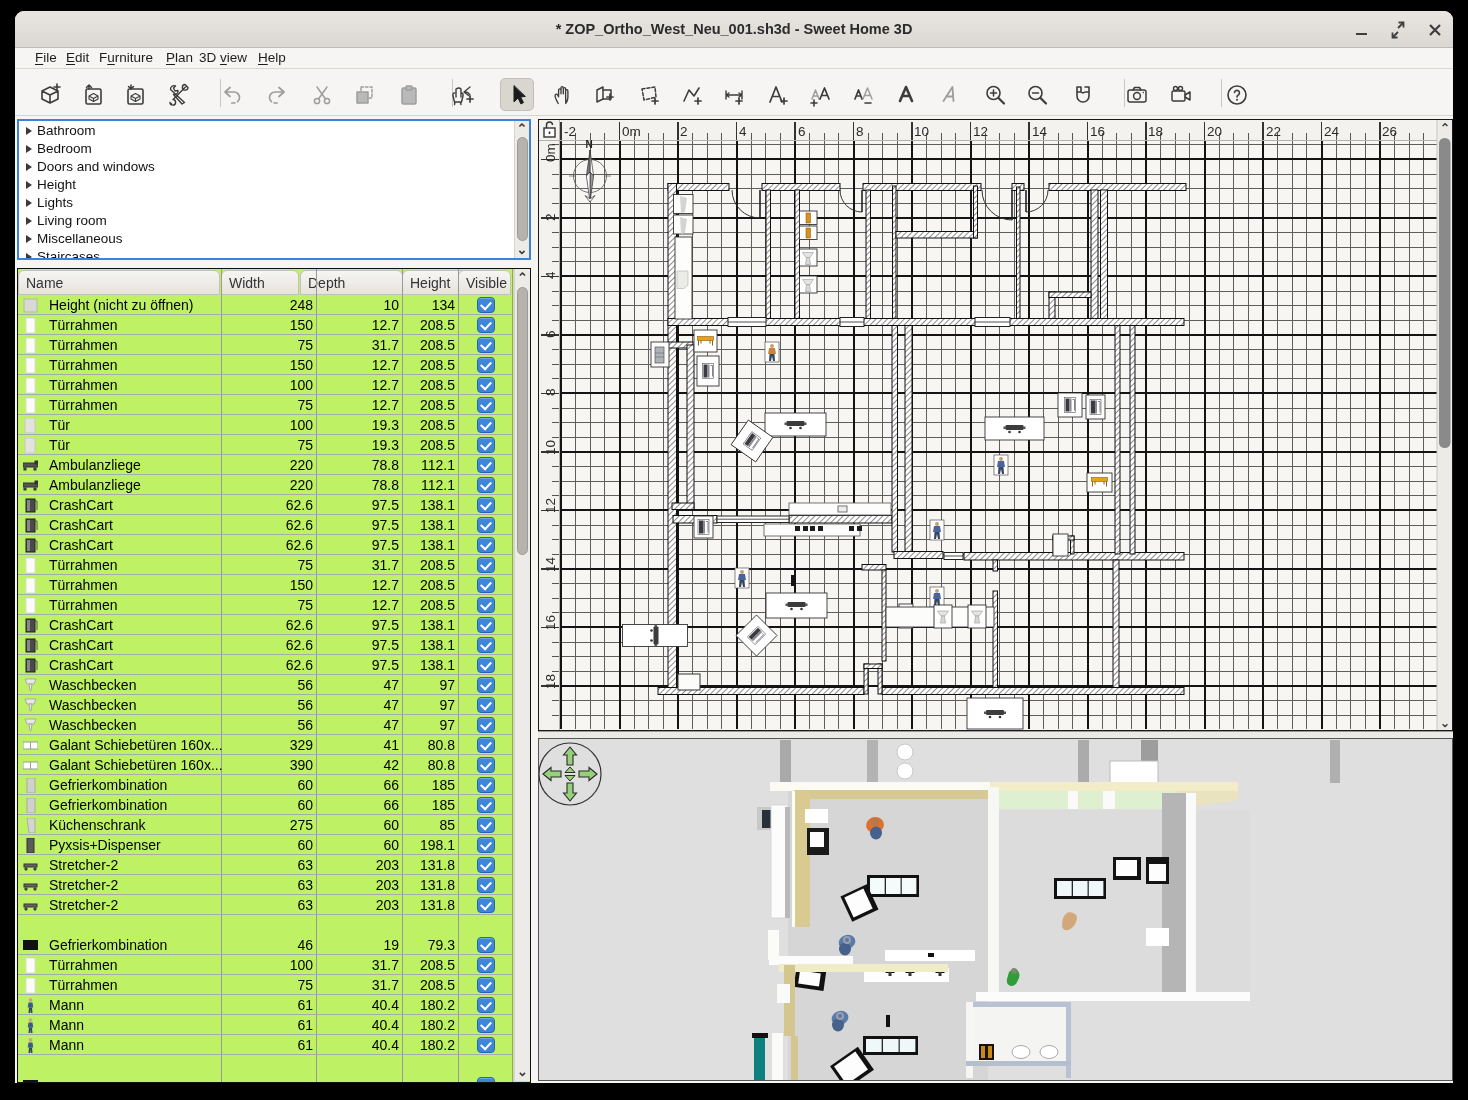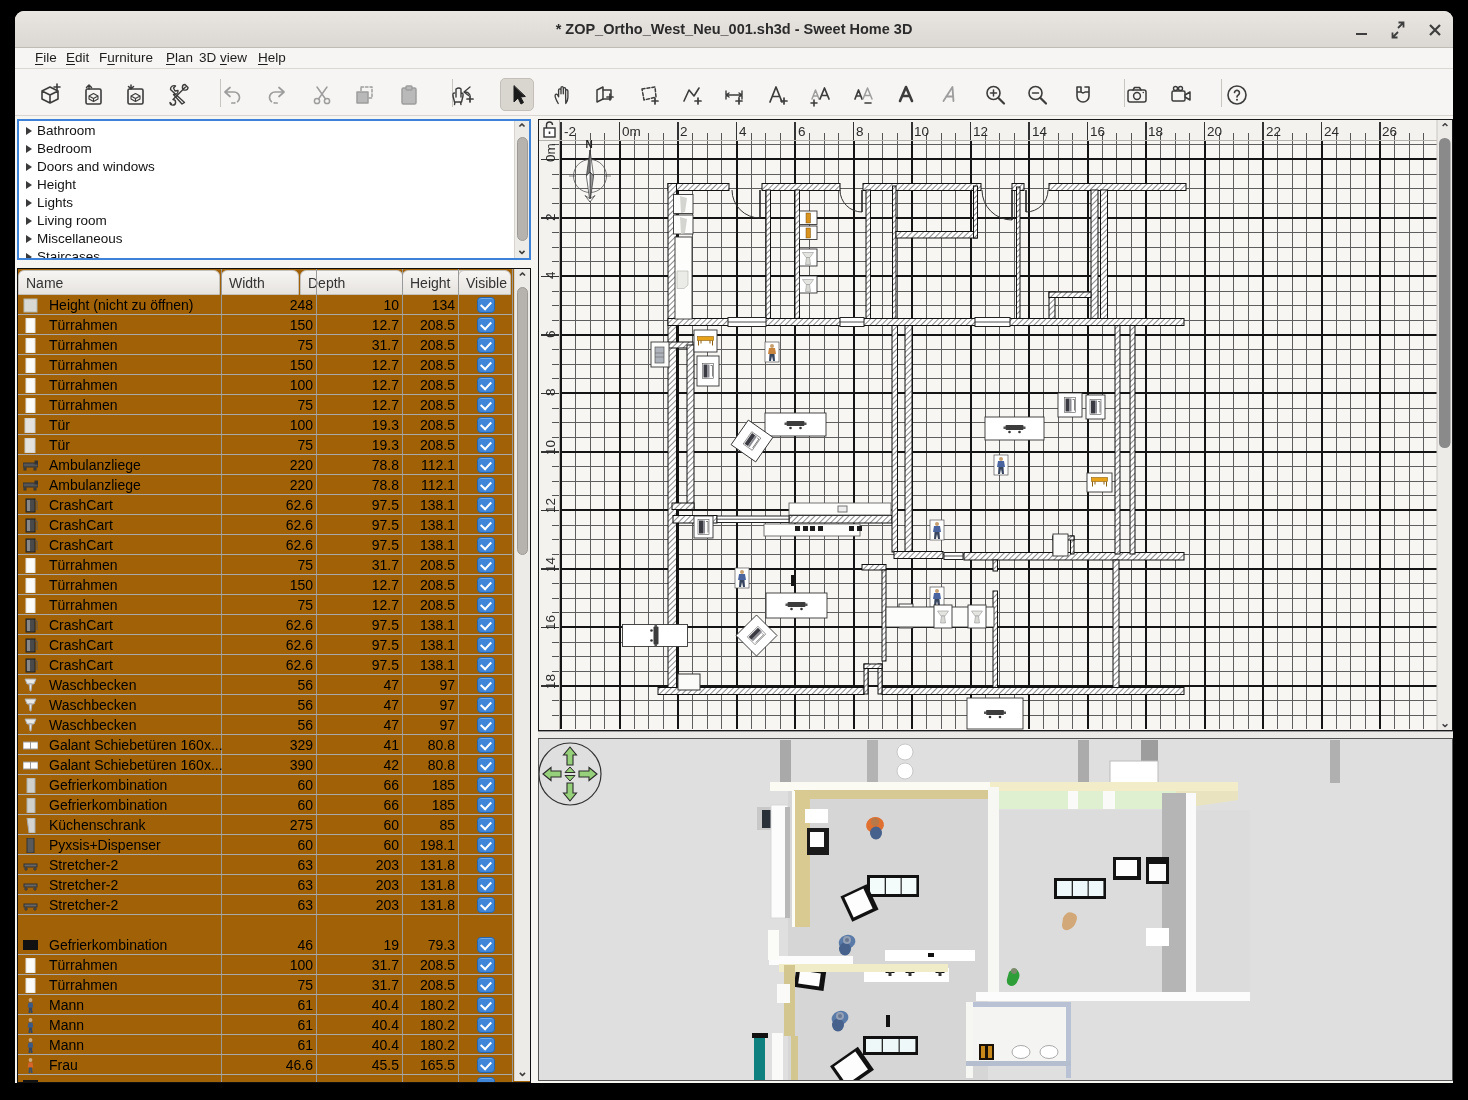--- a/index.html
+++ b/index.html
@@ -16,21 +16,21 @@
 .mi u{text-decoration-thickness:1px;text-underline-offset:2px}
 #toolbar{position:absolute;left:15px;top:70px;width:1438px;height:46px;
 background:#f6f5f3;border-bottom:1px solid #d8d5d0}
 .sep{position:absolute;top:9px;width:1px;height:28px;background:#c9c5c0}
 #catalog{position:absolute;left:17px;top:119px;width:514px;height:141px;
 background:#fff;border:2px solid #3c82d8;font-size:13.5px;color:#111;overflow:hidden}
 .ci{position:absolute;left:18px;white-space:nowrap}
 .tri{position:absolute;left:7px;width:0;height:0;border-left:6px solid #3a3a3a;
 border-top:4.5px solid transparent;border-bottom:4.5px solid transparent}
 #ftable{position:absolute;left:17px;top:268px;width:514px;height:815px;
-background:#a16207;border:1.5px solid #111;overflow:hidden;font-size:14px;color:#000}
+background:#bef264;border:1.5px solid #111;overflow:hidden;font-size:14px;color:#000}
 .hc{position:absolute;top:1px;height:25px;background:linear-gradient(#f7f5f3,#e6e3df);
 border:1px solid #c4c0ba;border-radius:6px 6px 0 0;font-size:14px;color:#333;
 padding-left:7px;line-height:24px}
 .tr{position:absolute;left:0;width:494px;height:20px;border-bottom:1px solid #a9a9a9}
 .tn{position:absolute;left:31px;top:1.5px;white-space:nowrap}
 .num{position:absolute;top:1.5px;text-align:right}
 .w{left:201px;width:94px}.d{left:291px;width:90px}.h{left:377px;width:60px}
 .vline{position:absolute;top:0;width:1px;height:815px;background:#999}
 .cb{position:absolute;left:459px;top:2px;width:18px;height:16px;background:#3f86d8;
 border:1px solid #2566b0;border-radius:4px;box-shadow:inset 0 1px 0 #74aae4}
@@ -650,34 +650,20 @@
         <g>
           <circle cx="7.5" cy="2" r="1.9" fill="#caa882"></circle>
           <path d="M5.5 4.5 h4 l0.8 5 h-5.6 Z" fill="#3a5a8a"></path>
           <path d="M6 9.5 l-0.5 5.5 h1.7 l0.3-4 0.3 4 h1.7 L9 9.5 Z" fill="#2e466a"></path>
         </g>
       </svg>
       <span class="tn">Mann</span>
       <span class="num w">61</span>
       <span class="num d">40.4</span>
       <span class="num h">180.2</span>
-      <span class="cb"></span>
-    </div>
-    <div class="tr" style="top:786px">
-      <svg class="icon" viewBox="0 0 15 15">
-        <g>
-          <circle cx="7.5" cy="2" r="1.9" fill="#caa882"></circle>
-          <path d="M5.5 4.5 h4 l0.8 5 h-5.6 Z" fill="#d86428"></path>
-          <path d="M6 9.5 l-0.5 5.5 h1.7 l0.3-4 0.3 4 h1.7 L9 9.5 Z" fill="#38506e"></path>
-        </g>
-      </svg>
-      <span class="tn">Frau</span>
-      <span class="num w">46.6</span>
-      <span class="num d">45.5</span>
-      <span class="num h">165.5</span>
       <span class="cb"></span>
     </div>
     <div class="tr" style="top:806px">
       <svg class="icon" viewBox="0 0 15 15">
         <rect x="0" y="2" width="15" height="10" fill="#111"></rect>
       </svg>
       <span class="cb"></span>
     </div>
     <div class="sbar" style="right:0;top:0;width:16px;height:812px;border-left:1px solid #d7d4cf">
       <div class="arr" style="top:3px">⌃</div>

